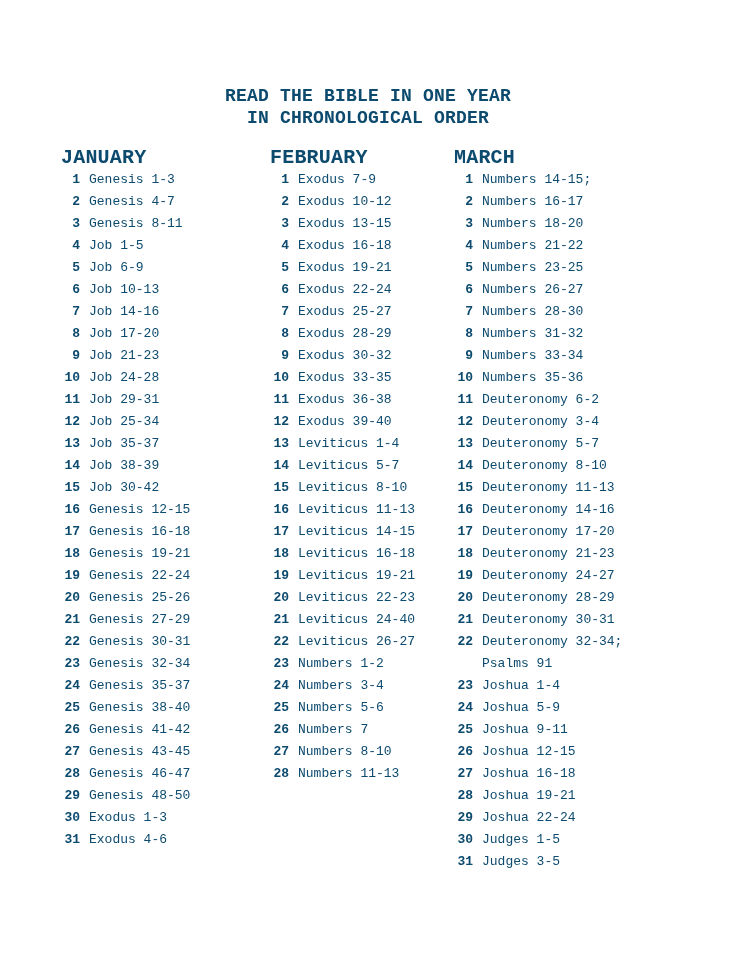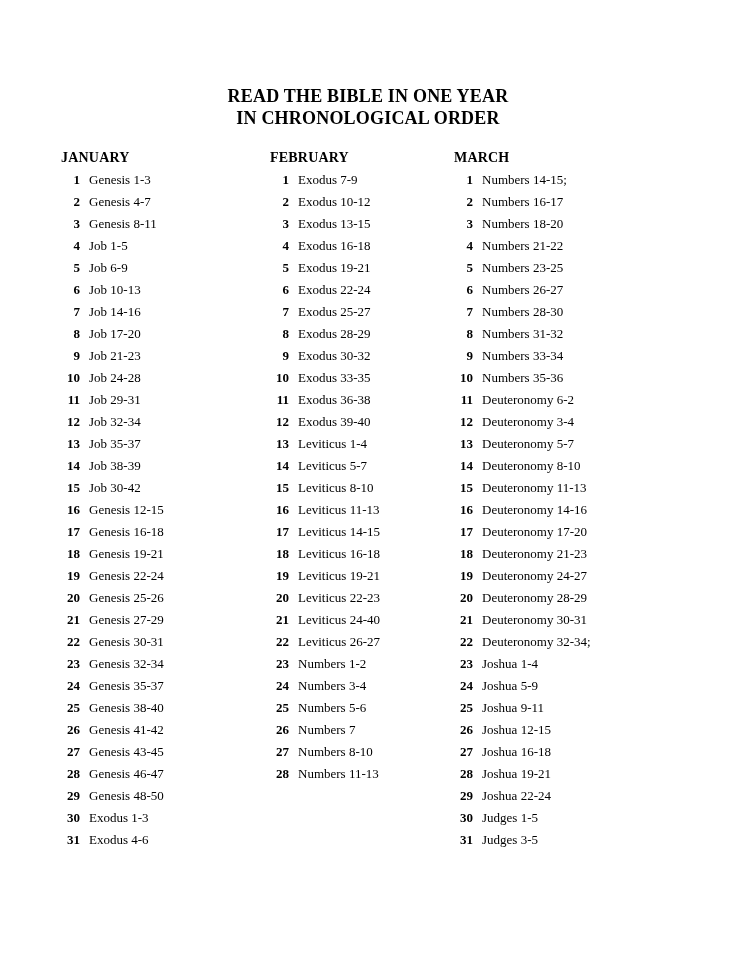--- a/index.html
+++ b/index.html
@@ -5,22 +5,22 @@
   html, body {
     margin: 0;
     padding: 0;
     background: #ffffff;
   }
   .page {
     position: relative;
     width: 736px;
     height: 953px;
     background: #ffffff;
-    color: #000000;
-    font-family: Liberation Serif, serif;
+    color: #0c4a6e;
+    font-family: Liberation Mono, monospace;
     overflow: hidden;
   }
   .title {
     position: absolute;
     top: 85px;
     left: 0;
     width: 736px;
     text-align: center;
     font-weight: bold;
     font-size: 18px;
@@ -37,21 +37,21 @@
     position: absolute;
     top: 0;
     width: 206px;
     white-space: nowrap;
   }
   .column:nth-child(1) { left: 61px; }
   .column:nth-child(2) { left: 270px; }
   .column:nth-child(3) { left: 454px; }
   .col-header {
     font-weight: bold;
-    font-size: 14px;
+    font-size: 20px;
     line-height: 22px;
     height: 22px;
     letter-spacing: 0.2px;
   }
   .row {
     display: flex;
     align-items: baseline;
     height: 22px;
     line-height: 22px;
     font-size: 13px;
@@ -117,21 +117,21 @@
         <div class="row">
           <span class="day">10</span>
           <span class="reading">Job 24-28</span>
         </div>
         <div class="row">
           <span class="day">11</span>
           <span class="reading">Job 29-31</span>
         </div>
         <div class="row">
           <span class="day">12</span>
-          <span class="reading">Job 32-34</span>
+          <span class="reading">Job 25-34</span>
         </div>
         <div class="row">
           <span class="day">13</span>
           <span class="reading">Job 35-37</span>
         </div>
         <div class="row">
           <span class="day">14</span>
           <span class="reading">Job 38-39</span>
         </div>
         <div class="row">
@@ -400,20 +400,24 @@
           <span class="day">20</span>
           <span class="reading">Deuteronomy 28-29</span>
         </div>
         <div class="row">
           <span class="day">21</span>
           <span class="reading">Deuteronomy 30-31</span>
         </div>
         <div class="row">
           <span class="day">22</span>
           <span class="reading">Deuteronomy 32-34;</span>
+        </div>
+        <div class="row">
+          <span class="day"></span>
+          <span class="reading">Psalms 91</span>
         </div>
         <div class="row">
           <span class="day">23</span>
           <span class="reading">Joshua 1-4</span>
         </div>
         <div class="row">
           <span class="day">24</span>
           <span class="reading">Joshua 5-9</span>
         </div>
         <div class="row">

